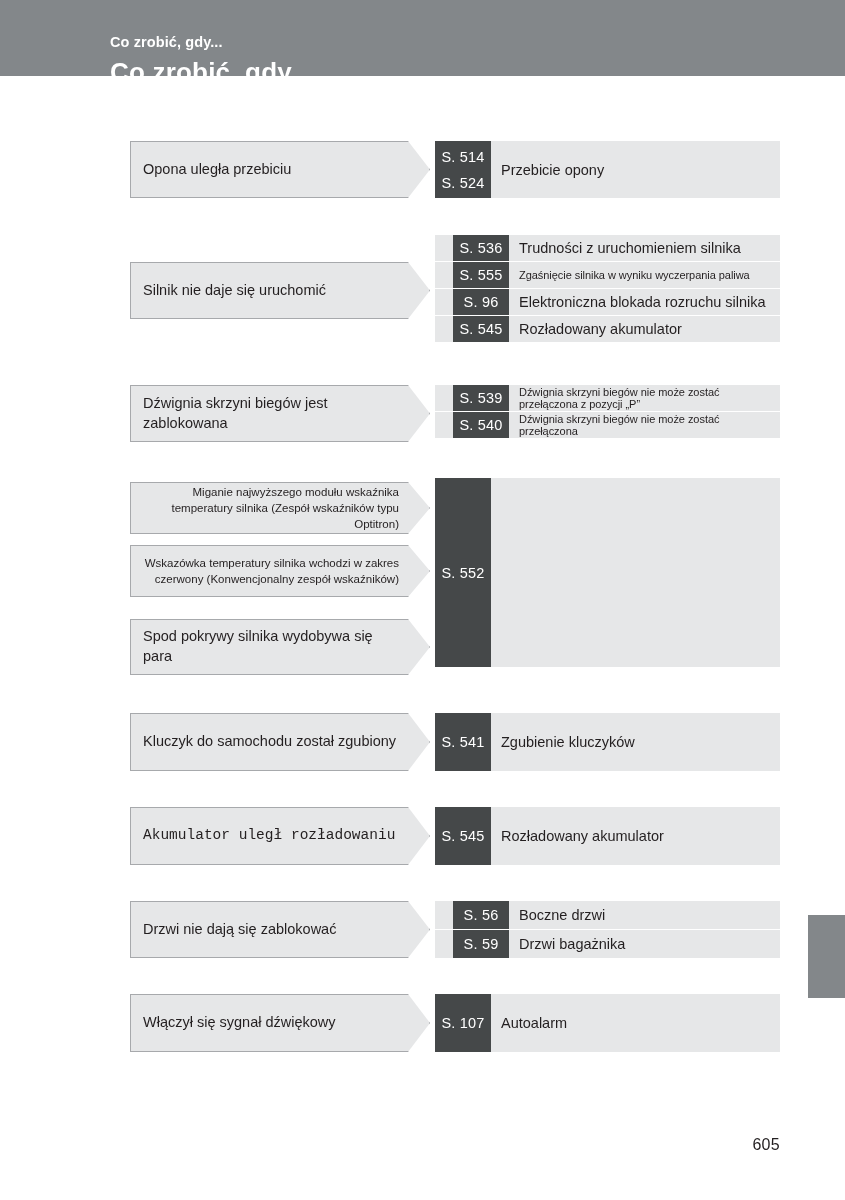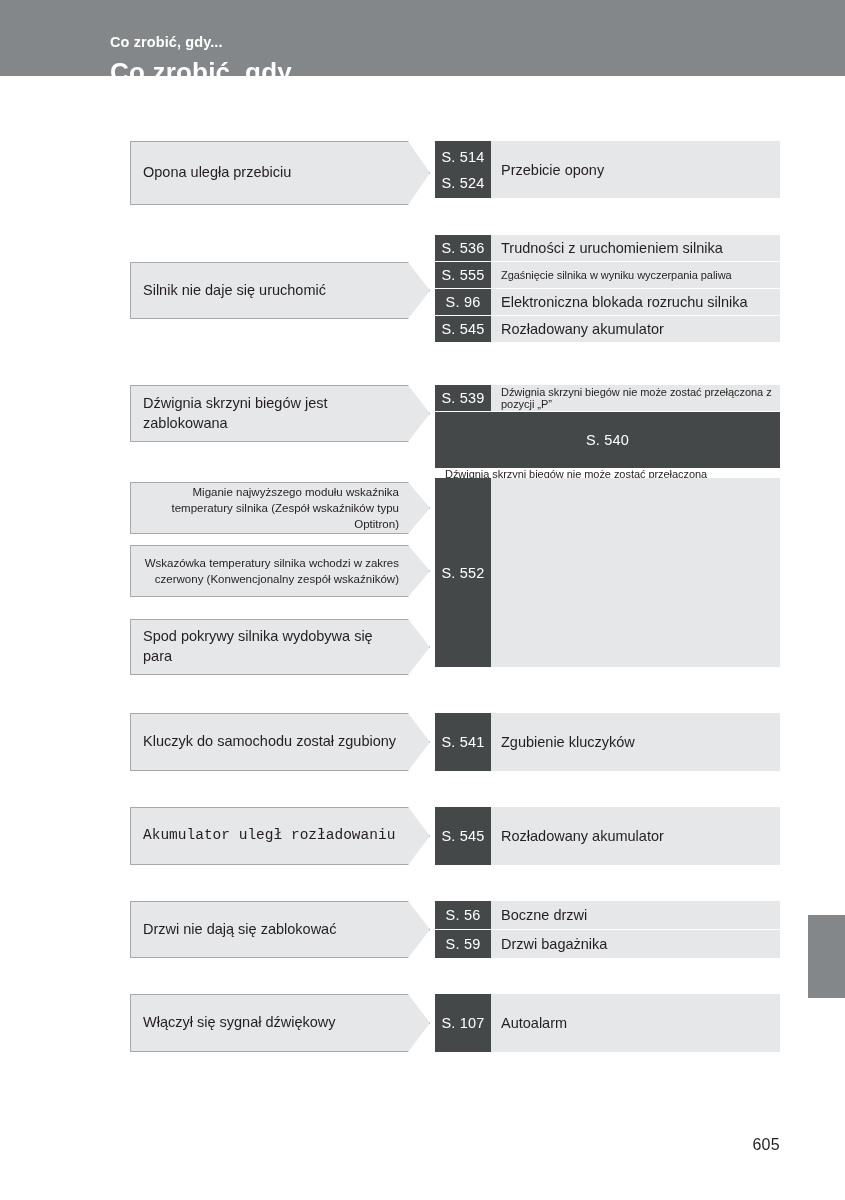--- a/index.html
+++ b/index.html
@@ -98,20 +98,21 @@
   .refcol {
     position: absolute;
     left: 305px;
     width: 345px;
   }
   .refrow {
     position: relative;
     display: flex;
     align-items: stretch;
     background: #e6e7e8;
+    padding-left: 18px;
   }
   .refrow + .refrow { margin-top: 1px; }
   .ref-page {
     flex: 0 0 56px;
     background: #454849;
     color: #ffffff;
     font-size: 14.5px;
     display: flex;
     align-items: center;
     justify-content: center;
@@ -153,21 +154,21 @@
 </head>
 <body>
 
 <div class="header-bar">
   <div class="header-eyebrow">Co zrobić, gdy...</div>
   <div class="header-title">Co zrobić, gdy...</div>
 </div>
 
 <div id="flow-root">
     <div class="group" style="top: 0px;">
-      <div class="cause big" style="top: 141px; height: 64px; width: 300px;">
+      <div class="cause big" style="top: 141px; height: 57px; width: 300px;">
         <div class="cause-inner">Opona uległa przebiciu</div>
       </div>
       <div class="refblock" style="position: absolute; top: 141px; height: 57px;">
         <div class="ref-page stack">
           <span>S. 514</span>
           <span>S. 524</span>
         </div>
         <div class="ref-label">Przebicie opony</div>
       </div>
     </div>
@@ -196,21 +197,21 @@
     </div>
     <div class="group" style="top: 0px;">
       <div class="cause big" style="top: 385px; height: 57px; width: 300px;">
         <div class="cause-inner">Dźwignia skrzyni biegów jest zablokowana</div>
       </div>
       <div class="refcol" style="top: 385px;">
         <div class="refrow" style="height: 26px;">
           <div class="ref-page">S. 539</div>
           <div class="ref-label tight">Dźwignia skrzyni biegów nie może zostać przełączona z pozycji „P”</div>
         </div>
-        <div class="refrow" style="height: 26px; flex-direction: column;">
+        <div class="refrow" style="height: 26px;">
           <div class="ref-page">S. 540</div>
           <div class="ref-label tight">Dźwignia skrzyni biegów nie może zostać przełączona</div>
         </div>
       </div>
     </div>
     <div class="group" style="top: 0px;">
       <div class="cause small" style="top: 482px; height: 52px; width: 300px;">
         <div class="cause-inner">Miganie najwyższego modułu wskaźnika temperatury silnika (Zespół wskaźników typu Optitron)</div>
       </div>
       <div class="cause small" style="top: 545px; height: 52px; width: 300px;">

